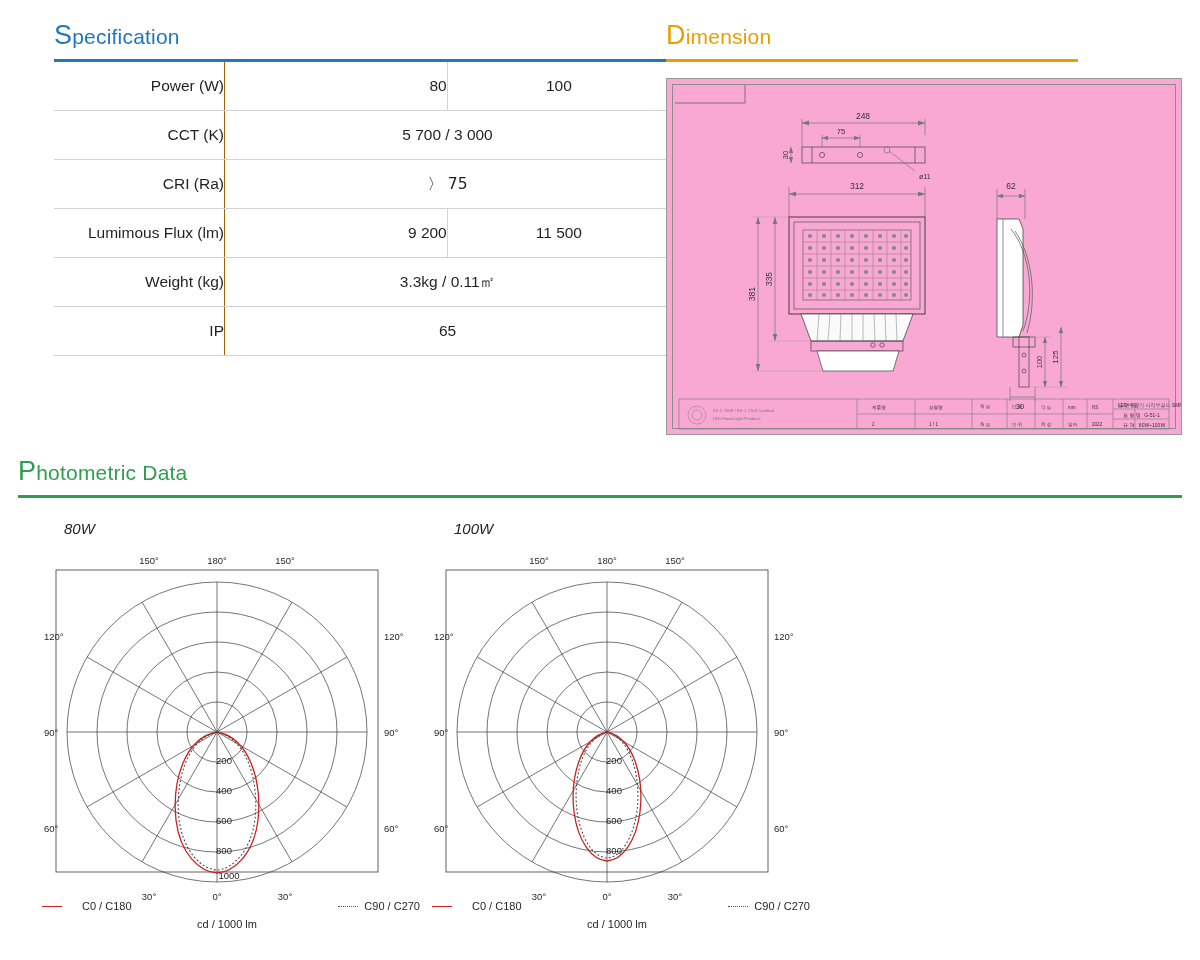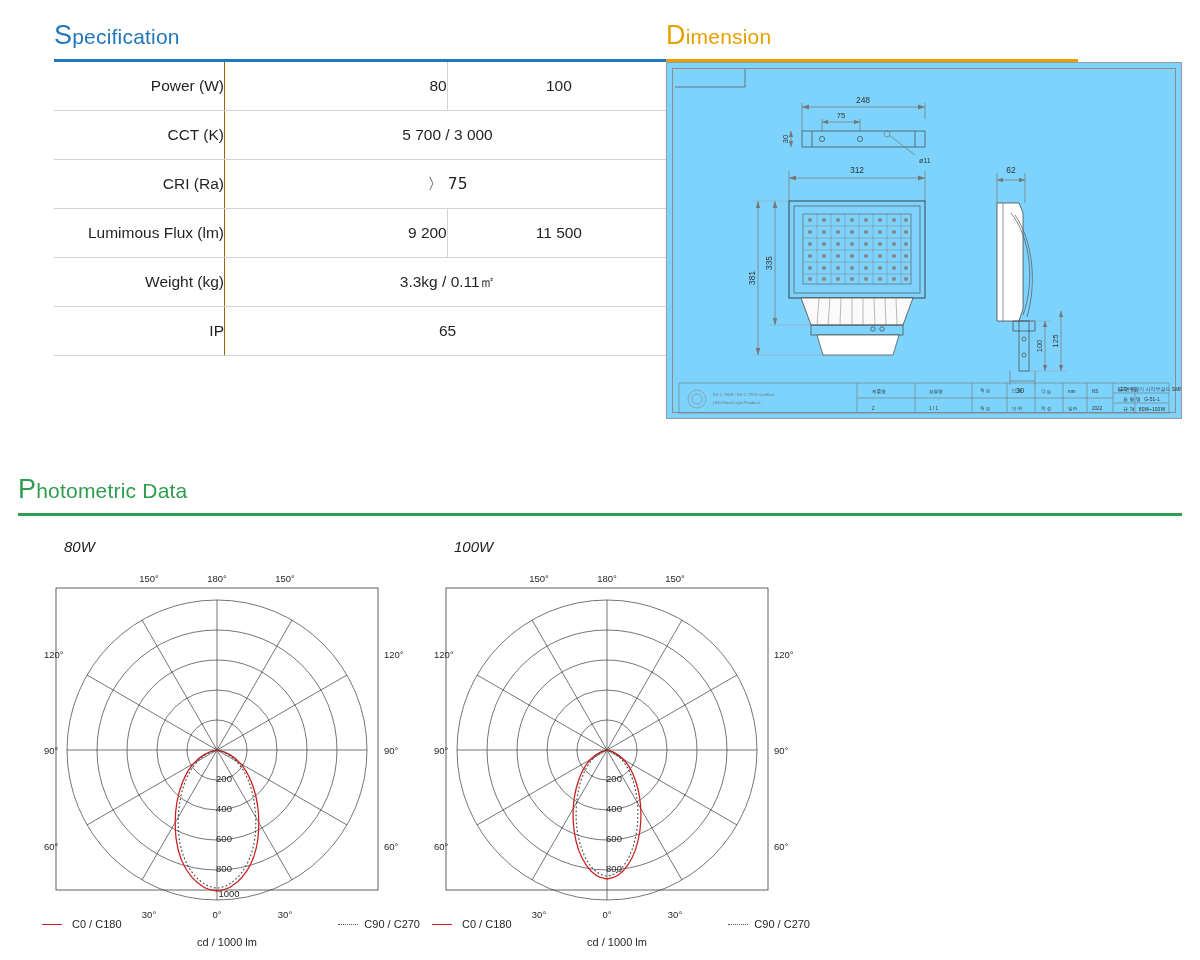--- a/index.html
+++ b/index.html
@@ -74,38 +74,39 @@
   
   #dim-section {
     position: absolute;
     left: 666px;
     top: 22px;
     width: 412px;
   }
   #dim-title { color: #e8a000; }
   #dim-rule { background: #e8a000; margin-top: 10px; }
   #dim-frame {
+    margin-top: 16px;
     width: 514px;
     height: 355px;
     border: 1px solid #9a9a9a;
     position: relative;
-    background: #7dd3fc;
+    background: #f9a8d4;
   }
   #dim-frame .inner-border {
     position: absolute;
     left: 5px; top: 5px; right: 5px; bottom: 5px;
     border: 1px solid #8d8d8d;
   }
   .dimsvg { position: absolute; left: 0; top: 0; }
 
   
   #photo-section {
     position: absolute;
     left: 18px;
-    top: 476px;
+    top: 458px;
     width: 1164px;
   }
   #photo-title { color: #2e9d4e; }
   #photo-rule { background: #2e9d4e; margin-top: 10px; }
   .polar-wrap {
     position: absolute;
     top: 62px;
   }
   .polar-label {
     font-size: 15px;
@@ -121,21 +122,21 @@
   .legend {
     position: absolute;
     top: 380px;
     left: 0;
     width: 390px;
     font-size: 11px;
     color: #231f20;
   }
   .legend .l-left {
     position: absolute; left: 10px; top: 0;
-    display: flex; align-items: center; gap: 10px;
+    display: flex; align-items: center; gap: 20px;
   }
   .legend .l-right {
     position: absolute; right: 2px; top: 0;
     display: flex; align-items: center; gap: 6px;
   }
   .legend .l-center {
     position: absolute; left: 0; right: 0; top: 18px;
     text-align: center;
   }
   .swatch-solid {

